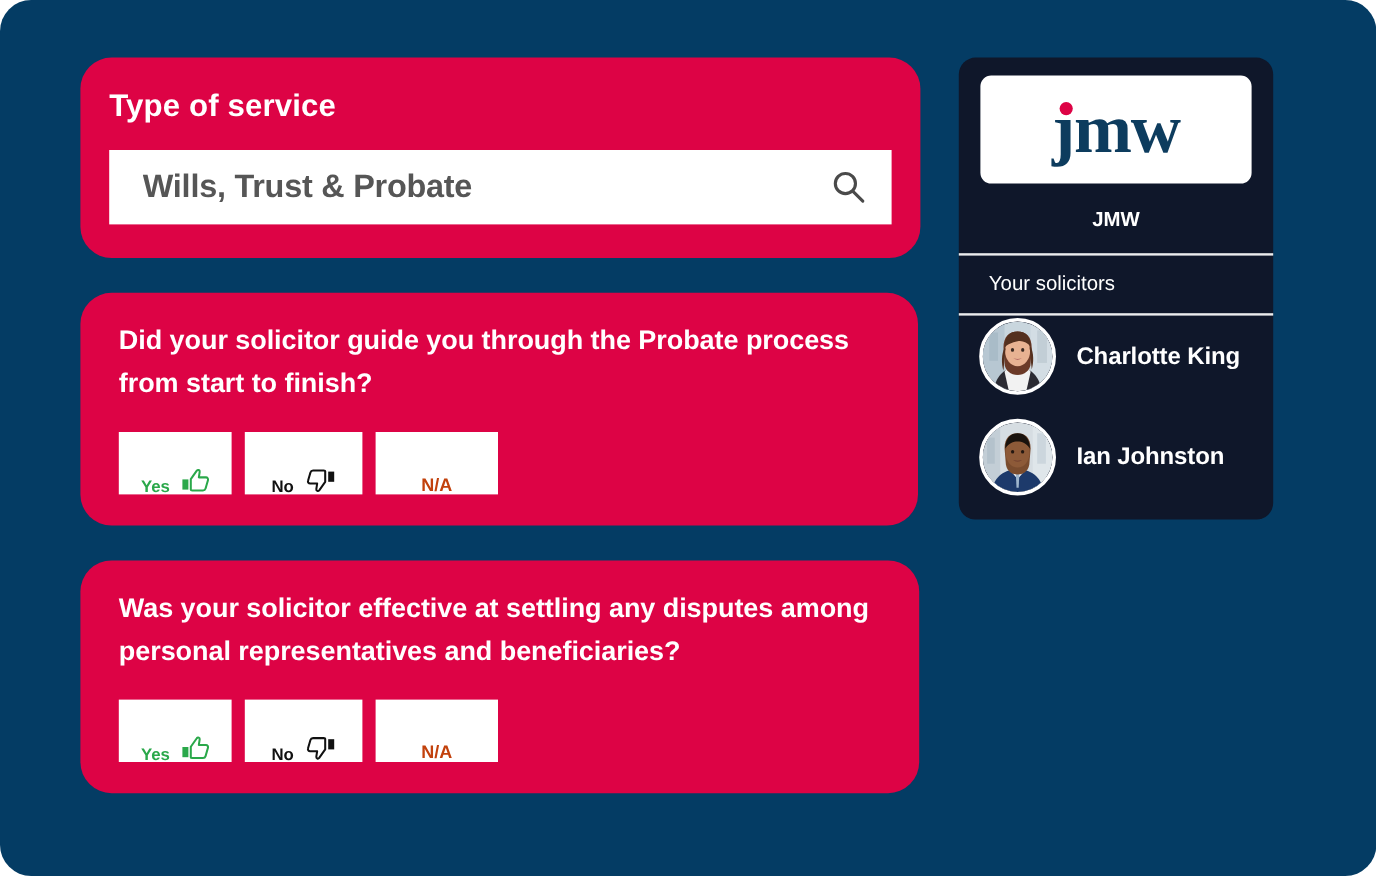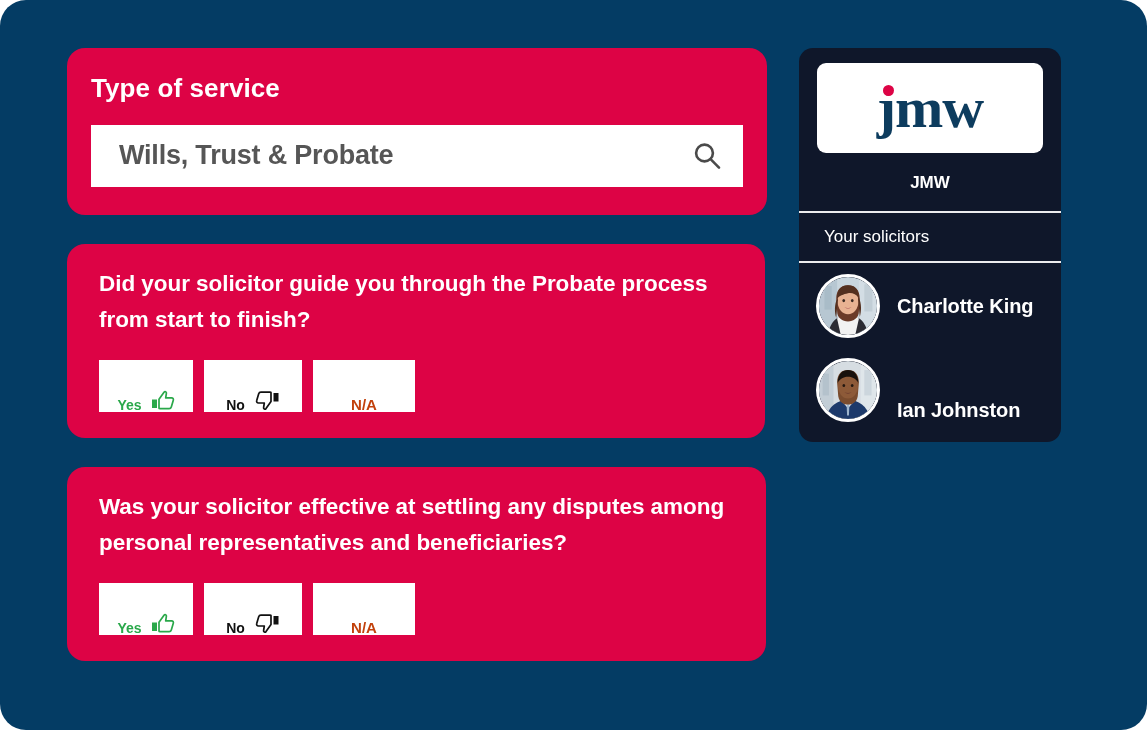--- a/index.html
+++ b/index.html
@@ -29,21 +29,21 @@
   
   .left-col {
     position: absolute;
     left: 67px;
     top: 48px;
     width: 700px;
   }
 
   .card {
     background: #dd0345;
-    border-radius: 18px;
+    border-radius: 26px;
     box-sizing: border-box;
   }
 
   
   .service-card {
     width: 700px;
     padding: 24px 24px 28px 24px;
   }
   .service-title {
     color: #ffffff;
@@ -182,31 +182,31 @@
     background: #ffffff;
     opacity: 0.92;
     margin: 0;
   }
   .solicitors-label {
     color: #ffffff;
     font-size: 17px;
     font-weight: normal;
     padding: 14px 0 14px 25px;
   }
-  .solicitor-list { padding: 11px 0 0 0; }
+  .solicitor-list { padding: 2px 0 0 0; }
 
   .solicitor-row {
     display: flex;
     align-items: center;
     gap: 17px;
     padding: 0 0 0 17px;
     margin-bottom: 20px;
     cursor: pointer;
   }
-  .solicitor-row:last-child { margin-bottom: 2px; align-items: flex-end; }
+  .solicitor-row:last-child { margin-bottom: 2px; }
 
   .avatar {
     width: 64px;
     height: 64px;
     border-radius: 50%;
     border: 3px solid #ffffff;
     box-sizing: border-box;
     overflow: hidden;
     flex: 0 0 auto;
     position: relative;

